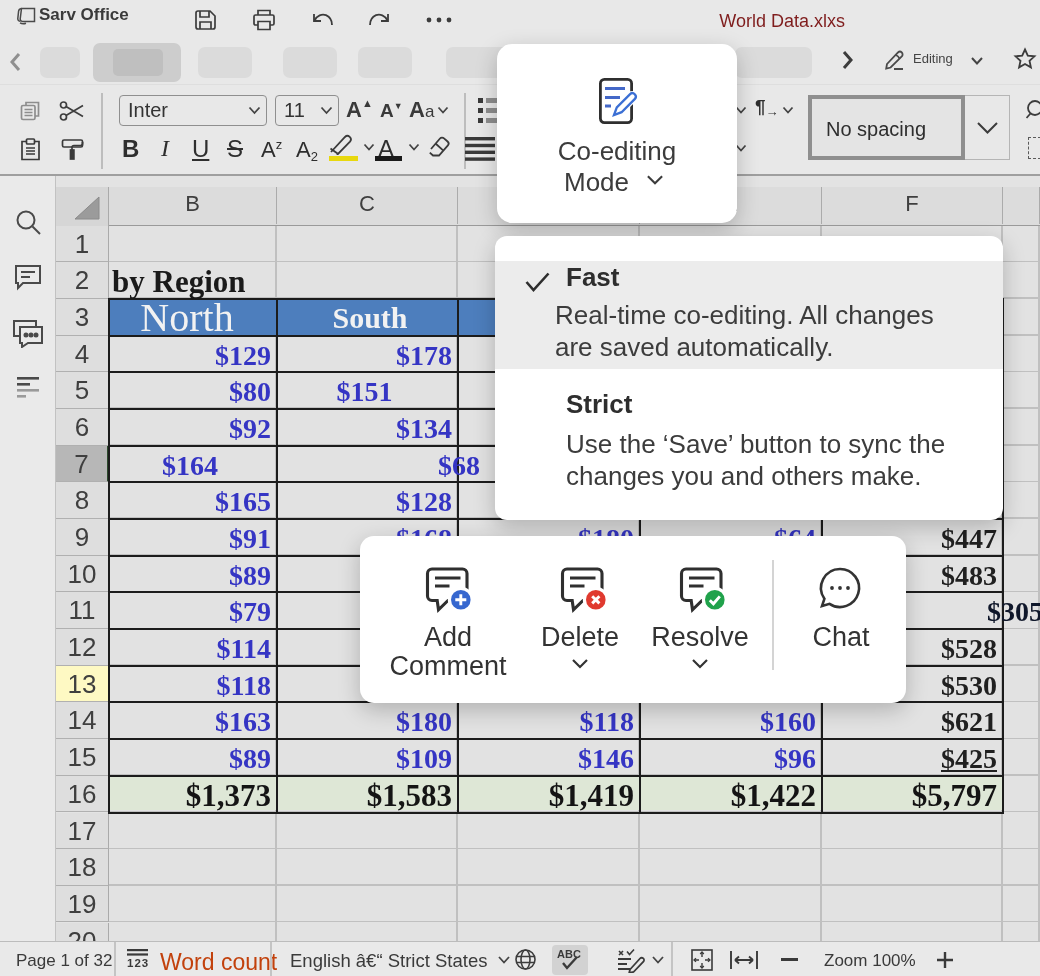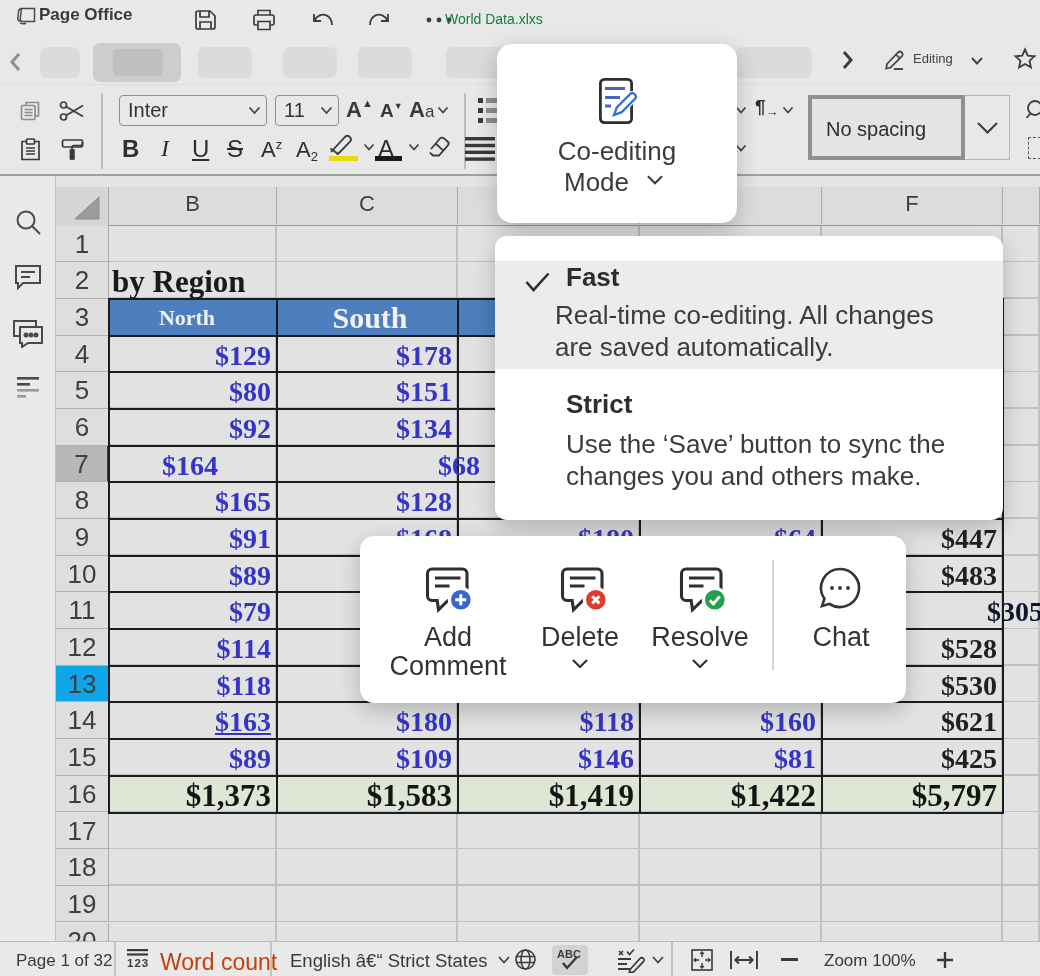--- a/index.html
+++ b/index.html
@@ -7,21 +7,21 @@
 svg{display:block}
 .val{position:absolute;font-family:"Liberation Serif",serif;font-size:28px;font-weight:bold;color:#3535c4;text-align:right;padding-right:4px;line-height:1}
 .card{position:absolute;background:#fff;box-shadow:0 7px 22px rgba(0,0,0,.22)}
 </style></head><body>
 <div class="abs" style="left:0;top:0;width:1040px;height:40px;background:#e8e8e8">
 <svg class="abs" style="left:17px;top:6px" width="20" height="19" viewBox="0 0 20 19" fill="none" stroke="#4a4a4a" stroke-width="1.5">
 <path d="M4.5 2.5 H17.5 V15.5 H6.5 C4.5 15.5 3 14.5 3.2 13 L4.5 2.5 Z"></path>
 <path d="M4.5 2.5 C2.8 2.8 1.8 3.6 1.6 5 L0.8 12.6 C0.7 14.2 1.8 15.3 3.4 15.3"></path>
 <path d="M3.0 16.9 C5 18 7 18 9 17.3"></path>
 </svg>
-<div class="abs" style="left:39px;top:5px;font-size:17px;font-weight:bold;color:#3a3a3a">Page Office</div>
+<div class="abs" style="left:39px;top:5px;font-size:17px;font-weight:bold;color:#3a3a3a">Sarv Office</div>
 <svg class="abs" style="left:194px;top:9px" width="23" height="22" viewBox="0 0 23 22" fill="none" stroke="#3c3c3c" stroke-width="1.7">
 <path d="M2 4 a2 2 0 0 1 2-2 H16 L21 7 V18 a2 2 0 0 1 -2 2 H4 a2 2 0 0 1 -2-2 Z"></path>
 <path d="M6 2 V8 H15 V2"></path>
 <path d="M6 20 V13 H17 V20"></path>
 </svg>
 <svg class="abs" style="left:252px;top:9px" width="24" height="22" viewBox="0 0 24 22" fill="none" stroke="#3c3c3c" stroke-width="1.7">
 <path d="M6 6 V1.5 H18 V6"></path>
 <rect x="2" y="6" width="20" height="10" rx="1.5"></rect>
 <path d="M6 12.5 H18 V20.5 H6 Z" fill="#e8e8e8"></path>
 </svg>
@@ -31,21 +31,21 @@
 </svg>
 <svg class="abs" style="left:367px;top:11px" width="24" height="18" viewBox="0 0 24 18" fill="none" stroke="#3c3c3c" stroke-width="1.8">
 <path d="M21 3 L21 10 L14 10"></path>
 <path d="M20.5 9.5 C18 4.5 13 2.5 9 4.2 C5 6 3 9.5 3 14"></path>
 </svg>
 <svg class="abs" style="left:426px;top:17px" width="26" height="6" viewBox="0 0 26 6" fill="#3c3c3c">
 <circle cx="3" cy="3" r="2.4"></circle>
       <circle cx="13" cy="3" r="2.4"></circle>
       <circle cx="23" cy="3" r="2.4"></circle>
     </svg>
-<div class="abs" style="left:445px;top:11px;width:400px;text-align:left;font-size:14px;color:#15803d">World Data.xlxs</div>
+<div class="abs" style="left:445px;top:11px;width:400px;text-align:right;font-size:18px;color:#7f1d1d">World Data.xlxs</div>
 </div>
 <div class="abs" style="left:0;top:40px;width:1040px;height:44px;background:#e8e8e8">
 <svg class="abs" style="left:8px;top:10px" width="16" height="24" viewBox="0 0 16 24" fill="none" stroke="#8f8f8f" stroke-width="3">
       <path d="M11 4 L4 12 L11 20"></path>
     </svg>
 <div class="abs" style="left:93px;top:3px;width:88px;height:39px;background:#cdcdcd;border-radius:7px"></div>
 <div class="abs" style="left:113px;top:9px;width:50px;height:27px;background:#bfbfbf;border-radius:5px"></div>
 <div class="abs" style="left:40px;top:7px;width:40px;height:31px;background:#dbdbdb;border-radius:7px"></div>
 <div class="abs" style="left:198px;top:7px;width:54px;height:31px;background:#dbdbdb;border-radius:7px"></div>
 <div class="abs" style="left:283px;top:7px;width:54px;height:31px;background:#dbdbdb;border-radius:7px"></div>
@@ -205,21 +205,21 @@
 <div class="abs" style="left:56px;top:123.0px;width:53px;height:36.7px;background:#dedede;border-right:1.6px solid #aaa;border-bottom:1.6px solid #b0b0b0;color:#3f3f3f;font-size:26px;text-align:center;line-height:37px">3</div>
 <div class="abs" style="left:56px;top:159.6px;width:53px;height:36.7px;background:#dedede;border-right:1.6px solid #aaa;border-bottom:1.6px solid #b0b0b0;color:#3f3f3f;font-size:26px;text-align:center;line-height:37px">4</div>
 <div class="abs" style="left:56px;top:196.3px;width:53px;height:36.7px;background:#dedede;border-right:1.6px solid #aaa;border-bottom:1.6px solid #b0b0b0;color:#3f3f3f;font-size:26px;text-align:center;line-height:37px">5</div>
 <div class="abs" style="left:56px;top:233.0px;width:53px;height:36.7px;background:#dedede;border-right:1.6px solid #aaa;border-bottom:1.6px solid #b0b0b0;color:#3f3f3f;font-size:26px;text-align:center;line-height:37px">6</div>
 <div class="abs" style="left:56px;top:269.7px;width:53px;height:36.7px;background:#b7b7b7;border-right:2.5px solid #2c4a2c;border-bottom:1.6px solid #b0b0b0;color:#3f3f3f;font-size:26px;text-align:center;line-height:37px">7</div>
 <div class="abs" style="left:56px;top:306.4px;width:53px;height:36.7px;background:#dedede;border-right:1.6px solid #aaa;border-bottom:1.6px solid #b0b0b0;color:#3f3f3f;font-size:26px;text-align:center;line-height:37px">8</div>
 <div class="abs" style="left:56px;top:343.0px;width:53px;height:36.7px;background:#dedede;border-right:1.6px solid #aaa;border-bottom:1.6px solid #b0b0b0;color:#3f3f3f;font-size:26px;text-align:center;line-height:37px">9</div>
 <div class="abs" style="left:56px;top:379.7px;width:53px;height:36.7px;background:#dedede;border-right:1.6px solid #aaa;border-bottom:1.6px solid #b0b0b0;color:#3f3f3f;font-size:26px;text-align:center;line-height:37px">10</div>
 <div class="abs" style="left:56px;top:416.4px;width:53px;height:36.7px;background:#dedede;border-right:1.6px solid #aaa;border-bottom:1.6px solid #b0b0b0;color:#3f3f3f;font-size:26px;text-align:center;line-height:37px">11</div>
 <div class="abs" style="left:56px;top:453.1px;width:53px;height:36.7px;background:#dedede;border-right:1.6px solid #aaa;border-bottom:1.6px solid #b0b0b0;color:#3f3f3f;font-size:26px;text-align:center;line-height:37px">12</div>
-<div class="abs" style="left:56px;top:489.8px;width:53px;height:36.7px;background:#0ea5e9;border-right:1.6px solid #aaa;border-bottom:1.6px solid #b0b0b0;color:#3f3f3f;font-size:26px;text-align:center;line-height:37px">13</div>
+<div class="abs" style="left:56px;top:489.8px;width:53px;height:36.7px;background:#fef9c3;border-right:1.6px solid #aaa;border-bottom:1.6px solid #b0b0b0;color:#3f3f3f;font-size:26px;text-align:center;line-height:37px">13</div>
 <div class="abs" style="left:56px;top:526.4px;width:53px;height:36.7px;background:#dedede;border-right:1.6px solid #aaa;border-bottom:1.6px solid #b0b0b0;color:#3f3f3f;font-size:26px;text-align:center;line-height:37px">14</div>
 <div class="abs" style="left:56px;top:563.1px;width:53px;height:36.7px;background:#dedede;border-right:1.6px solid #aaa;border-bottom:1.6px solid #b0b0b0;color:#3f3f3f;font-size:26px;text-align:center;line-height:37px">15</div>
 <div class="abs" style="left:56px;top:599.8px;width:53px;height:36.7px;background:#dedede;border-right:1.6px solid #aaa;border-bottom:1.6px solid #b0b0b0;color:#3f3f3f;font-size:26px;text-align:center;line-height:37px">16</div>
 <div class="abs" style="left:56px;top:636.5px;width:53px;height:36.7px;background:#dedede;border-right:1.6px solid #aaa;border-bottom:1.6px solid #b0b0b0;color:#3f3f3f;font-size:26px;text-align:center;line-height:37px">17</div>
 <div class="abs" style="left:56px;top:673.2px;width:53px;height:36.7px;background:#dedede;border-right:1.6px solid #aaa;border-bottom:1.6px solid #b0b0b0;color:#3f3f3f;font-size:26px;text-align:center;line-height:37px">18</div>
 <div class="abs" style="left:56px;top:709.8px;width:53px;height:36.7px;background:#dedede;border-right:1.6px solid #aaa;border-bottom:1.6px solid #b0b0b0;color:#3f3f3f;font-size:26px;text-align:center;line-height:37px">19</div>
 <div class="abs" style="left:56px;top:746.5px;width:53px;height:36.7px;background:#dedede;border-right:1.6px solid #aaa;border-bottom:1.6px solid #b0b0b0;color:#3f3f3f;font-size:26px;text-align:center;line-height:37px">20</div>
 <div class="abs" style="left:109px;top:49.599999999999994px;width:931px;height:715.4px;background:#e2e2e2"></div>
 <div class="abs" style="left:275.4px;top:49.599999999999994px;width:1.6px;height:715.4px;background:#c0c0c0"></div>
 <div class="abs" style="left:456.4px;top:49.599999999999994px;width:1.6px;height:715.4px;background:#c0c0c0"></div>
@@ -262,21 +262,21 @@
 <div class="abs" style="left:108px;top:562.1px;width:896px;height:2px;background:#1c1c1c"></div>
 <div class="abs" style="left:108px;top:598.8px;width:896px;height:2px;background:#1c1c1c"></div>
 <div class="abs" style="left:108px;top:635.5px;width:896px;height:2px;background:#1c1c1c"></div>
 <div class="abs" style="left:108px;top:122.0px;width:2px;height:515.5px;background:#1c1c1c"></div>
 <div class="abs" style="left:276px;top:122.0px;width:2px;height:515.5px;background:#1c1c1c"></div>
 <div class="abs" style="left:457px;top:122.0px;width:2px;height:515.5px;background:#1c1c1c"></div>
 <div class="abs" style="left:639px;top:122.0px;width:2px;height:515.5px;background:#1c1c1c"></div>
 <div class="abs" style="left:821px;top:122.0px;width:2px;height:515.5px;background:#1c1c1c"></div>
 <div class="abs" style="left:1002px;top:122.0px;width:2px;height:515.5px;background:#1c1c1c"></div>
 <div class="abs" style="left:110px;top:124.0px;width:166px;height:34.7px;background:#4d7ebd"></div>
-<div class="abs" style="left:107px;top:124.0px;width:160px;height:26px;color:#f2f2f2;font-family:'Liberation Serif',serif;font-weight:bold;font-size:22px;text-align:center;line-height:36px">North</div>
+<div class="abs" style="left:107px;top:124.0px;width:160px;height:26px;color:#f2f2f2;font-family:'Liberation Serif',serif;font-weight:normal;font-size:40px;text-align:center;line-height:36px">North</div>
 <div class="abs" style="left:278px;top:124.0px;width:179px;height:34.7px;background:#4d7ebd"></div>
 <div class="abs" style="left:290px;top:124.0px;width:160px;height:34.7px;color:#f2f2f2;font-family:'Liberation Serif',serif;font-weight:bold;font-size:30px;text-align:center;line-height:36px">South</div>
 <div class="abs" style="left:459px;top:124.0px;width:180px;height:34.7px;background:#4d7ebd"></div>
 <div class="abs" style="left:469px;top:124.0px;width:160px;height:34.7px;color:#f2f2f2;font-family:'Liberation Serif',serif;font-weight:bold;font-size:30px;text-align:center;line-height:36px">East</div>
 <div class="abs" style="left:641px;top:124.0px;width:180px;height:34.7px;background:#4d7ebd"></div>
 <div class="abs" style="left:651px;top:124.0px;width:160px;height:34.7px;color:#f2f2f2;font-family:'Liberation Serif',serif;font-weight:bold;font-size:30px;text-align:center;line-height:36px">West</div>
 <div class="abs" style="left:823px;top:124.0px;width:179px;height:34.7px;background:#4d7ebd"></div>
 <div class="abs" style="left:832px;top:124.0px;width:160px;height:34.7px;color:#f2f2f2;font-family:'Liberation Serif',serif;font-weight:bold;font-size:30px;text-align:center;line-height:36px">Total</div>
 <div class="abs" style="left:110px;top:600.8px;width:166px;height:33.7px;background:#dee7d6"></div>
 <div class="abs" style="left:278px;top:600.8px;width:179px;height:33.7px;background:#dee7d6"></div>
@@ -286,25 +286,25 @@
 <div class="val" style="left:109px;top:159.6px;width:166px;height:38.7px;line-height:39px;">$129</div>
 <div class="val" style="left:109px;top:196.3px;width:166px;height:38.7px;line-height:39px;">$80</div>
 <div class="val" style="left:109px;top:233.0px;width:166px;height:38.7px;line-height:39px;">$92</div>
 <div class="val" style="left:109px;top:269.7px;width:166px;height:38.7px;line-height:39px;text-align:center;">$164</div>
 <div class="val" style="left:109px;top:306.4px;width:166px;height:38.7px;line-height:39px;">$165</div>
 <div class="val" style="left:109px;top:343.0px;width:166px;height:38.7px;line-height:39px;">$91</div>
 <div class="val" style="left:109px;top:379.7px;width:166px;height:38.7px;line-height:39px;">$89</div>
 <div class="val" style="left:109px;top:416.4px;width:166px;height:38.7px;line-height:39px;">$79</div>
 <div class="val" style="left:109px;top:453.1px;width:166px;height:38.7px;line-height:39px;">$114</div>
 <div class="val" style="left:109px;top:489.8px;width:166px;height:38.7px;line-height:39px;">$118</div>
-<div class="val" style="left:109px;top:526.4px;width:166px;height:38.7px;line-height:39px;text-decoration:underline;">$163</div>
+<div class="val" style="left:109px;top:526.4px;width:166px;height:38.7px;line-height:39px;">$163</div>
 <div class="val" style="left:109px;top:563.1px;width:166px;height:38.7px;line-height:39px;">$89</div>
 <div class="val" style="left:109px;top:599.8px;width:166px;height:38.7px;line-height:39px;color:#141414;font-weight:bold;font-size:31px;">$1,373</div>
 <div class="val" style="left:277px;top:159.6px;width:179px;height:38.7px;line-height:39px;">$178</div>
-<div class="val" style="left:277px;top:196.3px;width:179px;height:38.7px;line-height:39px;">$151</div>
+<div class="val" style="left:277px;top:196.3px;width:179px;height:38.7px;line-height:39px;text-align:center;">$151</div>
 <div class="val" style="left:277px;top:233.0px;width:179px;height:38.7px;line-height:39px;">$134</div>
 <div class="val" style="left:277px;top:269.7px;width:179px;height:38.7px;line-height:39px;margin-left:28px;">$68</div>
 <div class="val" style="left:277px;top:306.4px;width:179px;height:38.7px;line-height:39px;">$128</div>
 <div class="val" style="left:277px;top:343.0px;width:179px;height:38.7px;line-height:39px;">$168</div>
 <div class="val" style="left:277px;top:379.7px;width:179px;height:38.7px;line-height:39px;">$142</div>
 <div class="val" style="left:277px;top:416.4px;width:179px;height:38.7px;line-height:39px;">$95</div>
 <div class="val" style="left:277px;top:453.1px;width:179px;height:38.7px;line-height:39px;">$120</div>
 <div class="val" style="left:277px;top:489.8px;width:179px;height:38.7px;line-height:39px;">$133</div>
 <div class="val" style="left:277px;top:526.4px;width:179px;height:38.7px;line-height:39px;">$180</div>
 <div class="val" style="left:277px;top:563.1px;width:179px;height:38.7px;line-height:39px;">$109</div>
@@ -326,34 +326,34 @@
 <div class="val" style="left:640px;top:196.3px;width:180px;height:38.7px;line-height:39px;">$105</div>
 <div class="val" style="left:640px;top:233.0px;width:180px;height:38.7px;line-height:39px;">$130</div>
 <div class="val" style="left:640px;top:269.7px;width:180px;height:38.7px;line-height:39px;">$120</div>
 <div class="val" style="left:640px;top:306.4px;width:180px;height:38.7px;line-height:39px;">$135</div>
 <div class="val" style="left:640px;top:343.0px;width:180px;height:38.7px;line-height:39px;">$64</div>
 <div class="val" style="left:640px;top:379.7px;width:180px;height:38.7px;line-height:39px;">$140</div>
 <div class="val" style="left:640px;top:416.4px;width:180px;height:38.7px;line-height:39px;">$100</div>
 <div class="val" style="left:640px;top:453.1px;width:180px;height:38.7px;line-height:39px;">$125</div>
 <div class="val" style="left:640px;top:489.8px;width:180px;height:38.7px;line-height:39px;">$128</div>
 <div class="val" style="left:640px;top:526.4px;width:180px;height:38.7px;line-height:39px;">$160</div>
-<div class="val" style="left:640px;top:563.1px;width:180px;height:38.7px;line-height:39px;">$81</div>
+<div class="val" style="left:640px;top:563.1px;width:180px;height:38.7px;line-height:39px;">$96</div>
 <div class="val" style="left:640px;top:599.8px;width:180px;height:38.7px;line-height:39px;color:#141414;font-weight:bold;font-size:31px;">$1,422</div>
 <div class="val" style="left:822px;top:159.6px;width:179px;height:38.7px;line-height:39px;color:#202020;">$537</div>
 <div class="val" style="left:822px;top:196.3px;width:179px;height:38.7px;line-height:39px;color:#202020;">$466</div>
 <div class="val" style="left:822px;top:233.0px;width:179px;height:38.7px;line-height:39px;color:#202020;">$468</div>
 <div class="val" style="left:822px;top:269.7px;width:179px;height:38.7px;line-height:39px;color:#202020;">$492</div>
 <div class="val" style="left:822px;top:306.4px;width:179px;height:38.7px;line-height:39px;color:#202020;">$553</div>
 <div class="val" style="left:822px;top:343.0px;width:179px;height:38.7px;line-height:39px;color:#202020;">$447</div>
 <div class="val" style="left:822px;top:379.7px;width:179px;height:38.7px;line-height:39px;color:#202020;">$483</div>
 <div class="val" style="left:868px;top:416.4px;width:179px;height:38.7px;line-height:39px;color:#0f172a;">$305</div>
 <div class="val" style="left:822px;top:453.1px;width:179px;height:38.7px;line-height:39px;color:#202020;">$528</div>
 <div class="val" style="left:822px;top:489.8px;width:179px;height:38.7px;line-height:39px;color:#202020;">$530</div>
 <div class="val" style="left:822px;top:526.4px;width:179px;height:38.7px;line-height:39px;color:#202020;">$621</div>
-<div class="val" style="left:822px;top:563.1px;width:179px;height:38.7px;line-height:39px;color:#202020;">$425</div>
+<div class="val" style="left:822px;top:563.1px;width:179px;height:38.7px;line-height:39px;color:#202020;text-decoration:underline;">$425</div>
 <div class="val" style="left:822px;top:599.8px;width:179px;height:38.7px;line-height:39px;color:#141414;font-weight:bold;font-size:31px;">$5,797</div>
 <div class="abs" style="left:112px;top:86.3px;height:36.68px;font-family:'Liberation Serif',serif;font-weight:bold;font-size:31px;color:#1a1a1a;line-height:39px">by Region</div>
 </div>
 <div class="abs" style="left:0;top:941px;width:1040px;height:35px;background:#e9e9e9;border-top:1.6px solid #bcbcbc">
 <div class="abs" style="left:16px;top:9px;font-size:17px;color:#3a3a3a">Page 1 of 32</div>
 <div class="abs" style="left:114px;top:0;width:1.6px;height:35px;background:#c4c4c4"></div>
 <svg class="abs" style="left:127px;top:7px" width="21" height="20" viewBox="0 0 21 20" fill="#3a3a3a">
 <rect x="0" y="0" width="21" height="2.2"></rect>
       <rect x="0" y="4.4" width="21" height="2.2"></rect>
 <text x="0" y="18" font-size="11.5" font-family="Liberation Sans" font-weight="bold" letter-spacing="1">123</text>

